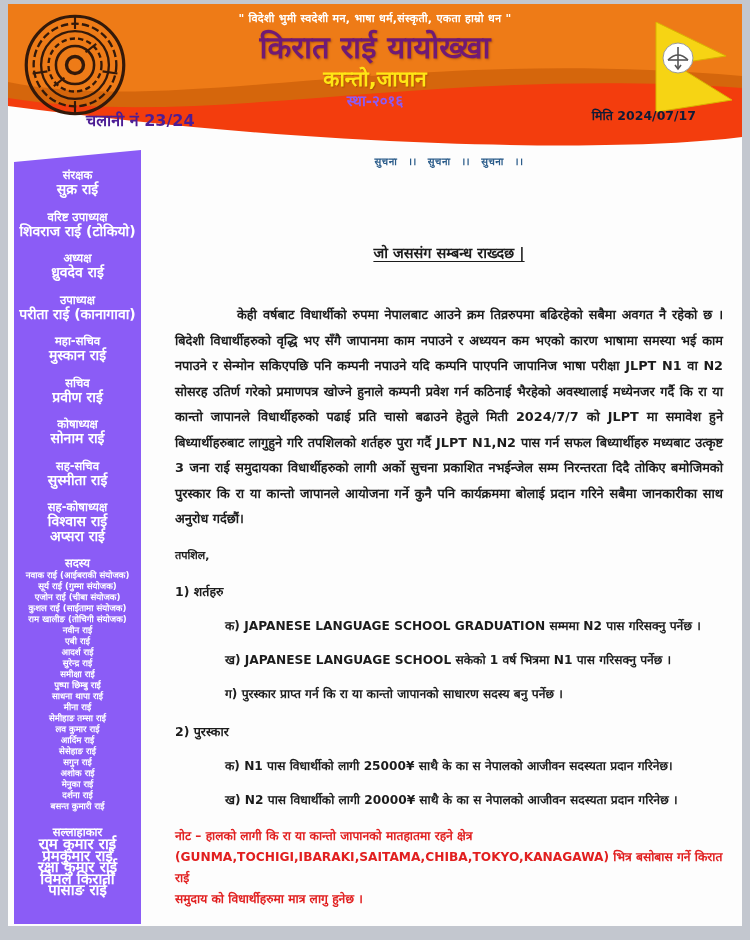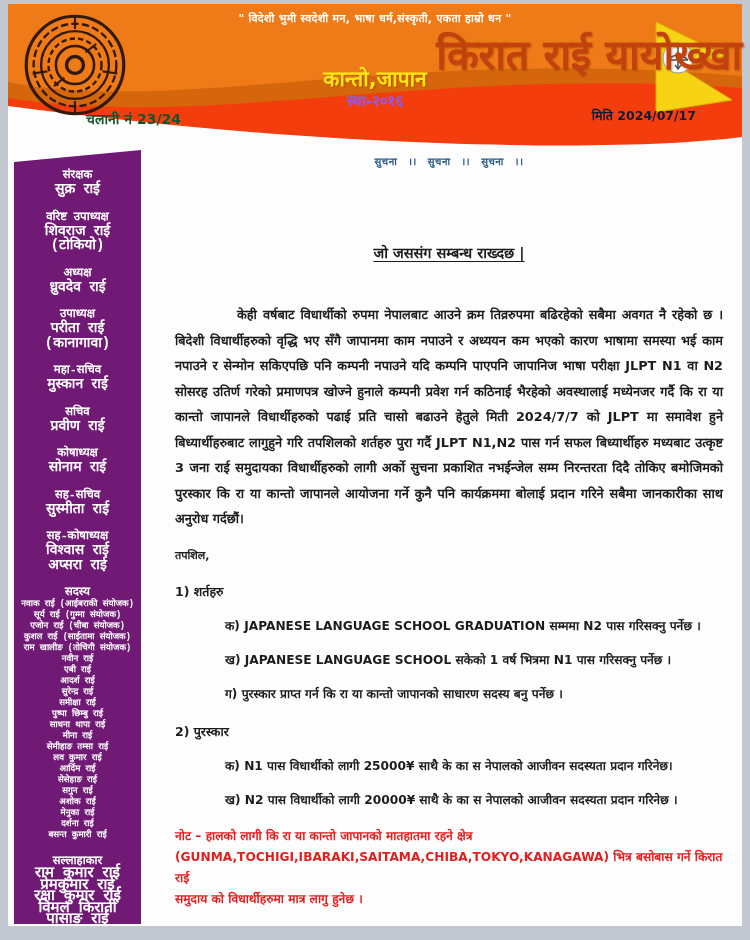--- a/index.html
+++ b/index.html
@@ -20,48 +20,48 @@
   .header > svg.waves { position:absolute; top:0; left:0; width:734px; height:150px; }
   .logo { position:absolute; left:14px; top:8px; width:106px; height:106px; }
   .flag { position:absolute; right:10px; top:18px; width:80px; height:92px; }
   .quote {
     position:absolute; top:6px; left:0; width:100%;
     text-align:center; color:#ffffff; font-size:11px; font-weight:bold;
     letter-spacing:.3px;
   }
   .title {
     position:absolute; top:21px; left:0; width:100%;
-    text-align:right; color:#c2410c; font-size:41px; font-weight:bold;
+    text-align:center; color:#701a75; font-size:31px; font-weight:bold;
     text-shadow:1px 1px 2px rgba(120,50,0,.45);
   }
   .subtitle {
     position:absolute; top:60px; left:0; width:100%;
     text-align:center; color:#ffe615; font-size:21px; font-weight:bold;
     text-shadow:1px 1px 1px rgba(120,50,0,.4);
   }
   .estd {
     position:absolute; top:86px; left:0; width:100%;
     text-align:center; color:#8b5cf6; font-size:15px; font-weight:bold;
   }
   .dispatch {
     position:absolute; left:78px; top:105px;
-    font-size:14px; font-weight:bold; color:#14532d;
+    font-size:16px; font-weight:bold; color:#4c1d95;
   }
   .date {
     position:absolute; right:46px; top:103px;
     font-size:12.5px; font-weight:bold; color:#101b36;
   }
 
   
   .sidebar {
     position:absolute; left:6px; top:146px;
     width:127px; height:774px;
-    background:#701a75; color:#ffffff; text-align:center;
+    background:#8b5cf6; color:#ffffff; text-align:center;
     clip-path:polygon(0 12px, 100% 0, 100% 100%, 0 100%);
-    padding-top:10px; box-sizing:border-box;font-family:Liberation Mono, monospace;
+    padding-top:10px; box-sizing:border-box;
   }
   .sb-group { margin-top:13px; }
   .sb-group:first-child { margin-top:8px; }
   .sb-role { font-weight:bold; font-size:11.5px; line-height:14px; }
   .sb-name { font-weight:bold; font-size:14px; line-height:14.5px; }
   .sb-members .sb-name { font-size:8.6px; line-height:11px; }
   .sb-adv .sb-name { font-size:15px; line-height:11.5px; }
 
   
   .content {

